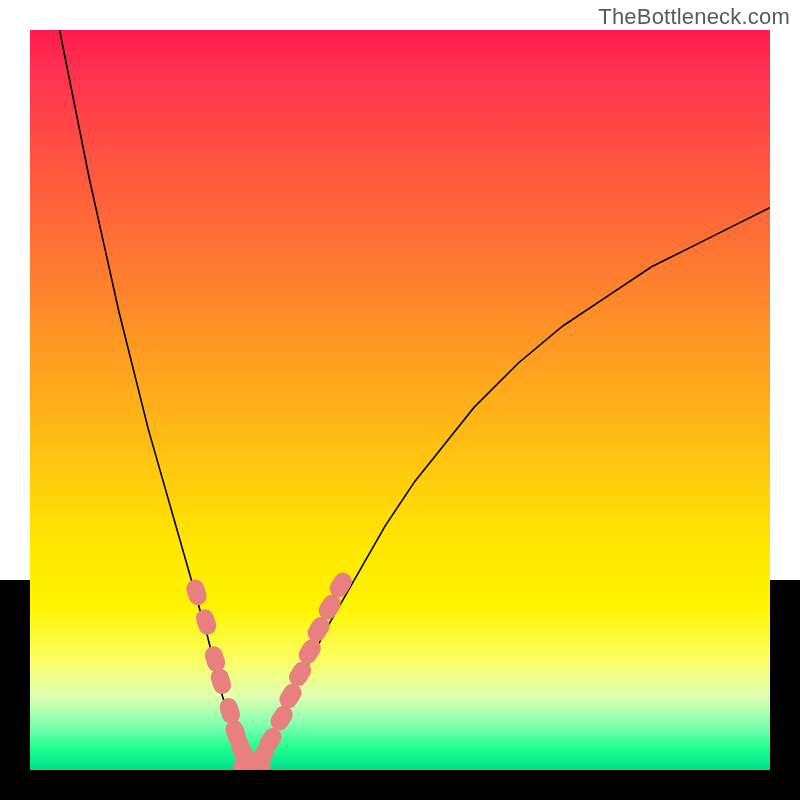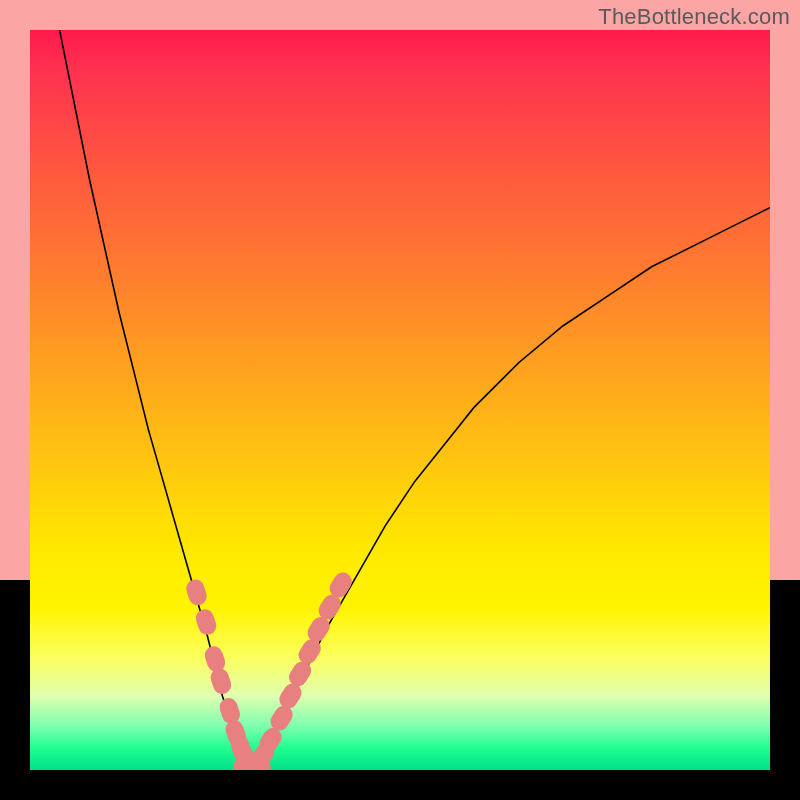--- a/index.html
+++ b/index.html
@@ -1,21 +1,21 @@
 <!DOCTYPE html>
 <html><head>
 <meta charset="utf-8">
 <style>
   * { margin: 0; padding: 0; box-sizing: border-box; }
   html, body { width: 800px; height: 800px; overflow: hidden; background: #000; }
   .frame {
     position: relative;
     width: 800px;
     height: 580px;
-    background: #fca5a5;
+    background: #ffffff;
   }
   .plot-area {
     position: absolute;
     left: 30px;
     top: 30px;
     width: 740px;
     height: 740px;
     background: linear-gradient(to bottom,
       #ff1a4d 0%,
       #ff3050 5%,

